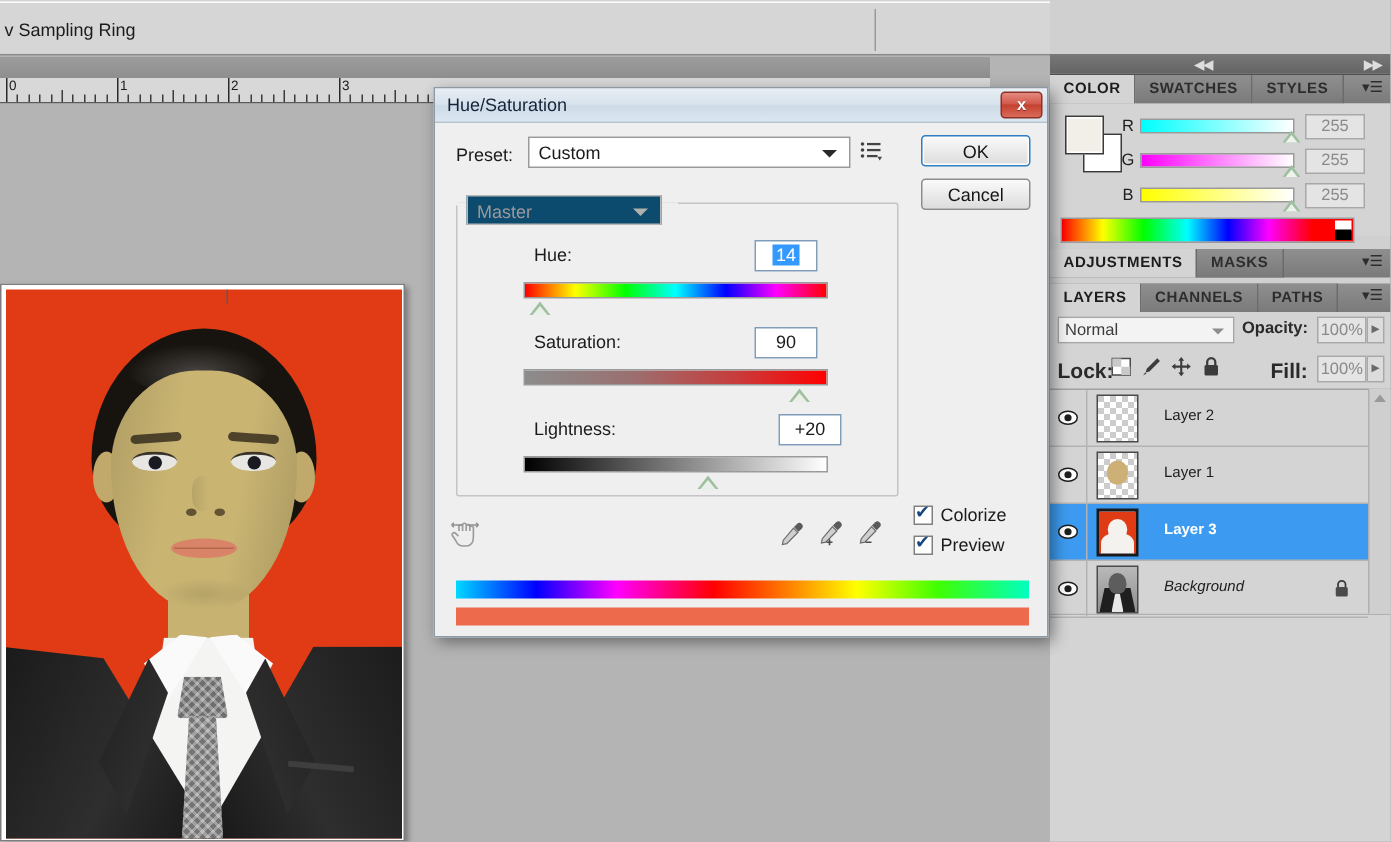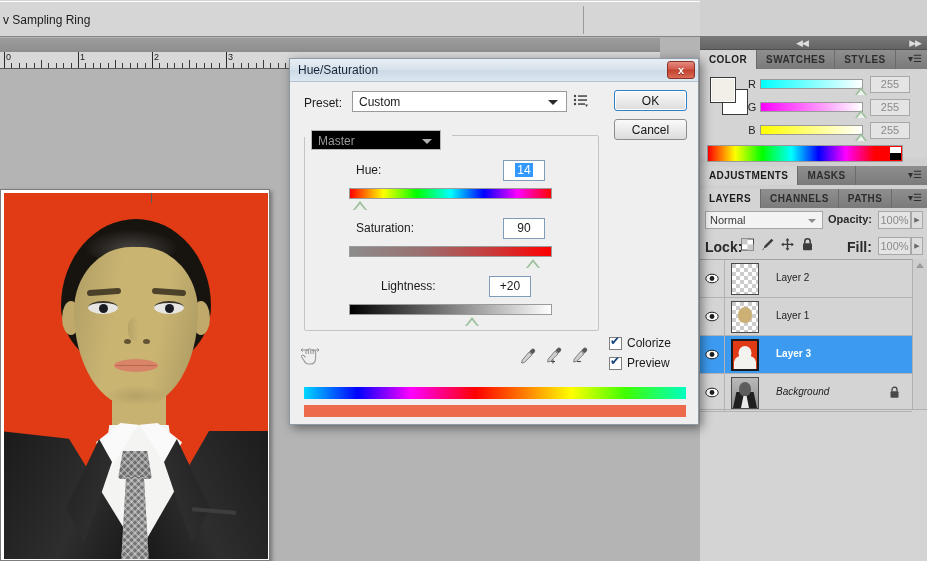--- a/index.html
+++ b/index.html
@@ -269,21 +269,21 @@
     border:1px solid #8d8d8d; border-radius:3px;
     font-size:12px; color:#151515; cursor:pointer;
     display:flex;align-items:center;justify-content:center;
   }
   #hs-group{
     position:absolute; left:14px; top:76px; width:295px; height:196px;
     border:1px solid #c4c4c4; border-radius:2px;
   }
   #channel-select{
     position:absolute; left:21px; top:71px; width:130px; height:20px;
-    background:#000000; border:1px solid #b6b6b6;
+    background:#0c4a6e; border:1px solid #b6b6b6;
     font-size:12px; color:#9a9a9a;
   }
   #channel-value{ position:absolute; left:6px; top:3px; }
   #channel-arrow{
     position:absolute; right:8px; top:8px;
     width:0;height:0;border-left:5px solid transparent;border-right:5px solid transparent;
     border-top:5px solid #b0b0b0;
   }
   #group-mask{
     position:absolute; left:14px; top:76px; width:148px; height:2px;
@@ -787,22 +787,22 @@
   <div class="sl-track" id="track-hue" style="left:59px; top:129px; width:203px;">
     <div class="sl-thumb" style="left:10px; top:12px;"></div>
   </div>
 
   <span class="sl-label" style="left:66px; top:162px;">Saturation:</span>
   <div class="sl-field" style="left:213px; top:159px;">90</div>
   <div class="sl-track" id="track-sat" style="left:59px; top:187px; width:203px;">
     <div class="sl-thumb" style="left:183px; top:12px;"></div>
   </div>
 
-  <span class="sl-label" style="left:66px; top:220px;margin-left:25px;">Lightness:</span>
-  <div class="sl-field" style="left:199px; top:217px;">+20</div>
+  <span class="sl-label" style="left:66px; top:220px;">Lightness:</span>
+  <div class="sl-field" style="left:229px; top:217px;">+20</div>
   <div class="sl-track" id="track-light" style="left:59px; top:245px; width:203px;">
     <div class="sl-thumb" style="left:122px; top:12px;"></div>
   </div>
 
   <svg id="targeted-adjust" viewBox="0 0 22 22">
     <path d="M7 9 v-3 a1.2 1.2 0 0 1 2.4 0 v3 M9.4 9 v-4 a1.2 1.2 0 0 1 2.4 0 v4 M11.8 9 v-3 a1.2 1.2 0 0 1 2.4 0 v3
              M14.2 9 v-2 a1.2 1.2 0 0 1 2.4 0 v6 c0 4-2 6-5 6 h-2 c-3 0-4-2-5-4 l-2-3 a1.3 1.3 0 0 1 2-1.6 l2 2" fill="none" stroke="#9a9a9a" stroke-width="1.1"></path>
     <path d="M2 5 h7 M2 5 l1.6 -1.5 M2 5 l1.6 1.5" stroke="#8f8f8f" stroke-width="1" fill="none"></path>
     <path d="M20 5 h-7 M20 5 l-1.6 -1.5 M20 5 l-1.6 1.5" stroke="#8f8f8f" stroke-width="1" fill="none"></path>
   </svg>

